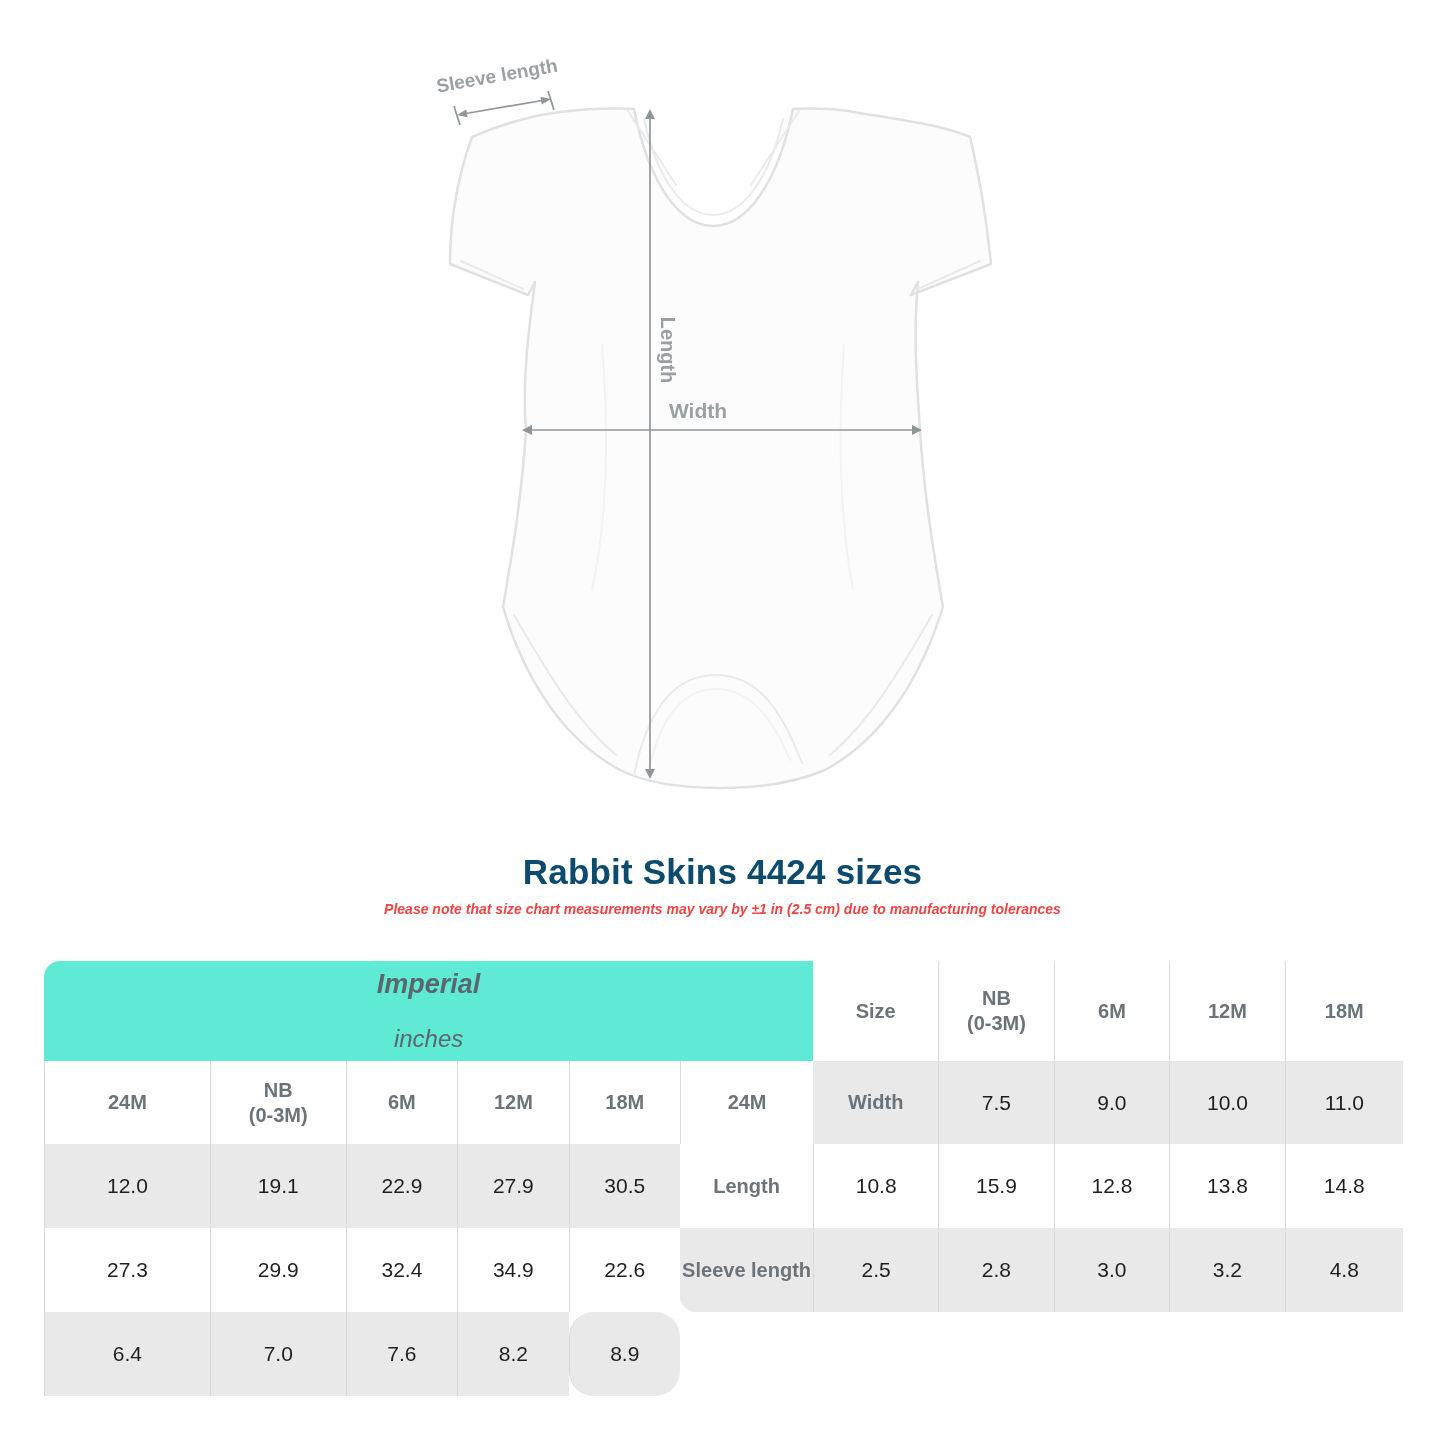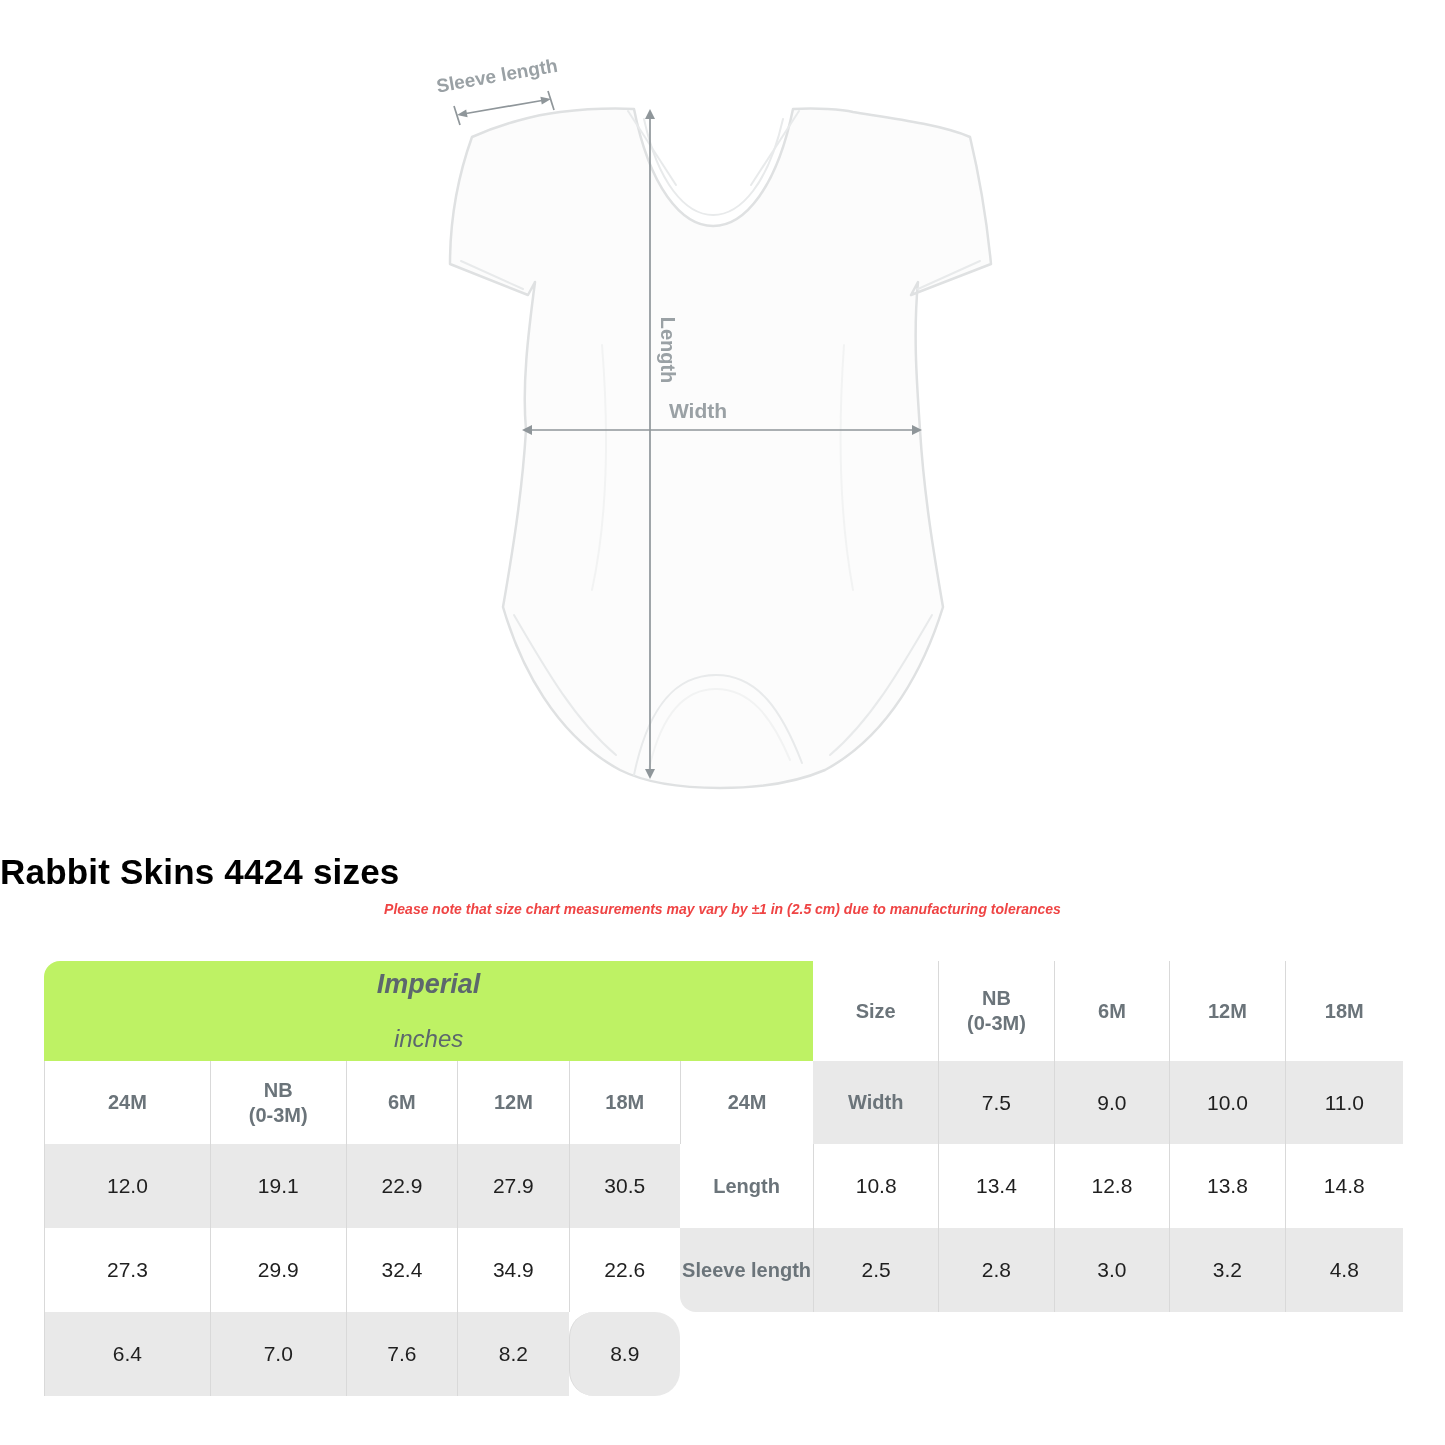--- a/index.html
+++ b/index.html
@@ -10,35 +10,35 @@
   
   .diagram{position:absolute;left:420px;top:55px;width:610px;height:770px;}
   .suit{fill:#fcfcfc;stroke:#dfe1e2;stroke-width:2.5;stroke-linejoin:round;}
   .detail{fill:none;stroke:#e8eaeb;stroke-width:2;stroke-linecap:round;}
   .fold{fill:none;stroke:#f2f3f3;stroke-width:2;stroke-linecap:round;}
   .dim{stroke:#8f969a;stroke-width:1.7;fill:none;}
   .dimhead{fill:#8f969a;stroke:none;}
   .dimlabel{font-weight:bold;fill:#9aa1a5;font-family:"Liberation Sans",sans-serif;}
   
   .title{
-    position:absolute;left:0;top:852px;width:100%;text-align:left;
-    font-size:35px;font-weight:bold;color:#000000;letter-spacing:.2px;
+    position:absolute;left:0;top:852px;width:100%;text-align:center;
+    font-size:35px;font-weight:bold;color:#0c4a6e;letter-spacing:.2px;
   }
   .subtitle{
     position:absolute;left:0;top:901px;width:100%;text-align:center;
     font-size:14px;font-style:italic;color:#ef4444;font-weight:bold;
   }
   
   .size-table{
     position:absolute;left:44px;top:961px;width:1359px;
     display:grid;
     grid-template-columns:12.2% 10% 8.2% 8.2% 8.2% 9.8% 9.2% 8.5% 8.5% 8.5% 8.7%;
     grid-template-rows:100px 83px 84px 84px 84px;
   }
-  .band{background:#bef264;display:flex;flex-direction:column;align-items:center;justify-content:center;gap:25px;}
+  .band{background:#5eead4;display:flex;flex-direction:column;align-items:center;justify-content:center;gap:25px;}
   .band-left{grid-column:1/7;border-top-left-radius:16px;}
   .band-right{grid-column:7/12;border-top-right-radius:16px;}
   .unit-label{font-size:27px;font-weight:bold;font-style:italic;color:#5c676d;}
   .unit-sub{font-size:24px;font-style:italic;color:#5c676d;}
   .cell{display:flex;align-items:center;justify-content:center;}
   .head{font-weight:bold;font-size:20px;color:#6b747a;text-align:center;white-space:pre-line;line-height:1.25;}
   .rlabel{font-weight:bold;font-size:20px;color:#6b747a;text-align:center;}
   .val{font-size:21px;color:#1f1f1f;text-align:center;}
   .alt{background:#e9e9e9;}
   .vline{border-left:1px solid #d9d9d9;}
@@ -144,21 +144,21 @@
   <div class="cell val alt vline">10.0</div>
   <div class="cell val alt vline">11.0</div>
   <div class="cell val alt vline">12.0</div>
   <div class="cell val alt vline">19.1</div>
   <div class="cell val alt vline">22.9</div>
   <div class="cell val alt vline">27.9</div>
   <div class="cell val alt vline">30.5</div>
 
   <div class="cell rlabel">Length</div>
   <div class="cell val vline">10.8</div>
-  <div class="cell val vline">13.4</div>
+  <div class="cell val vline">15.9</div>
   <div class="cell val vline">12.8</div>
   <div class="cell val vline">13.8</div>
   <div class="cell val vline">14.8</div>
   <div class="cell val vline">27.3</div>
   <div class="cell val vline">29.9</div>
   <div class="cell val vline">32.4</div>
   <div class="cell val vline">34.9</div>
   <div class="cell val vline">22.6</div>
 
   <div class="cell rlabel alt rbl">Sleeve length</div>

